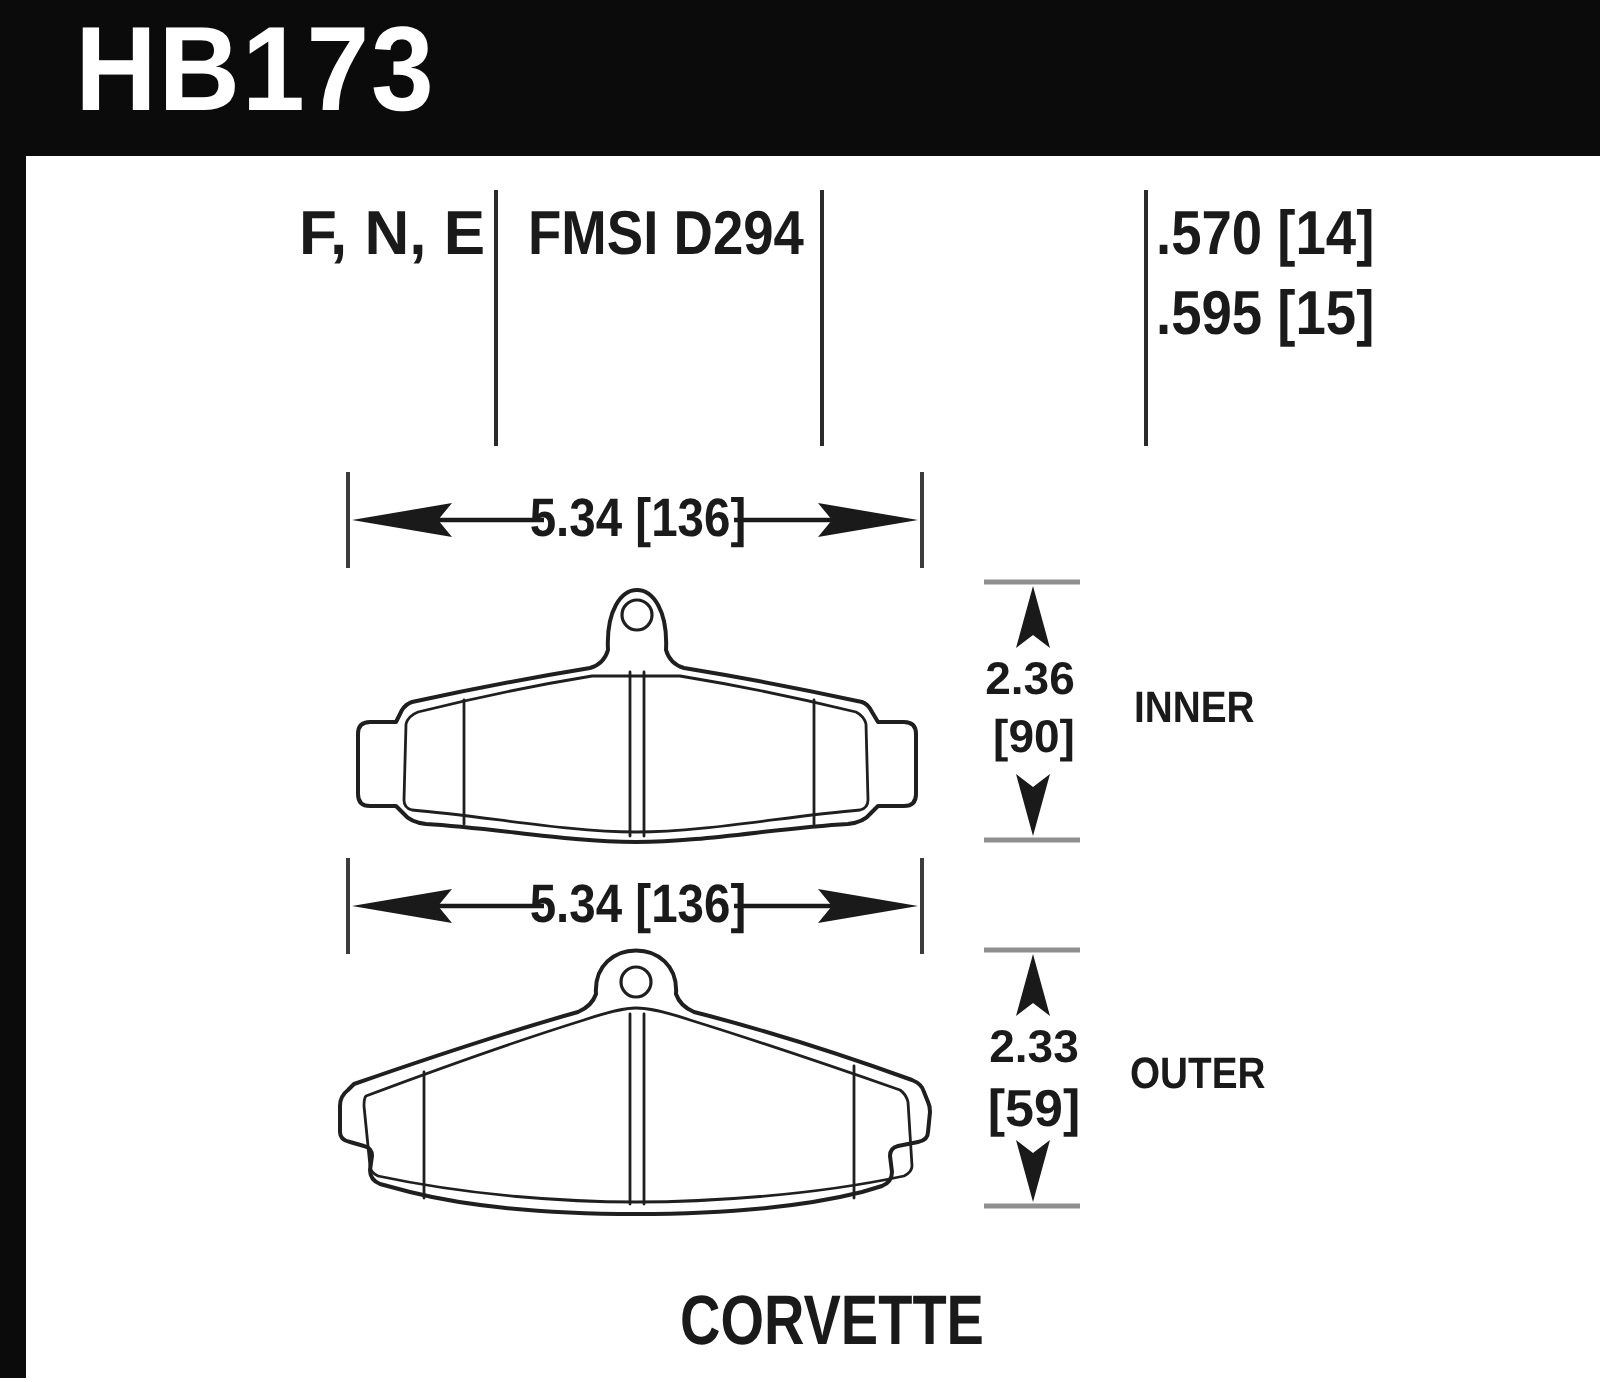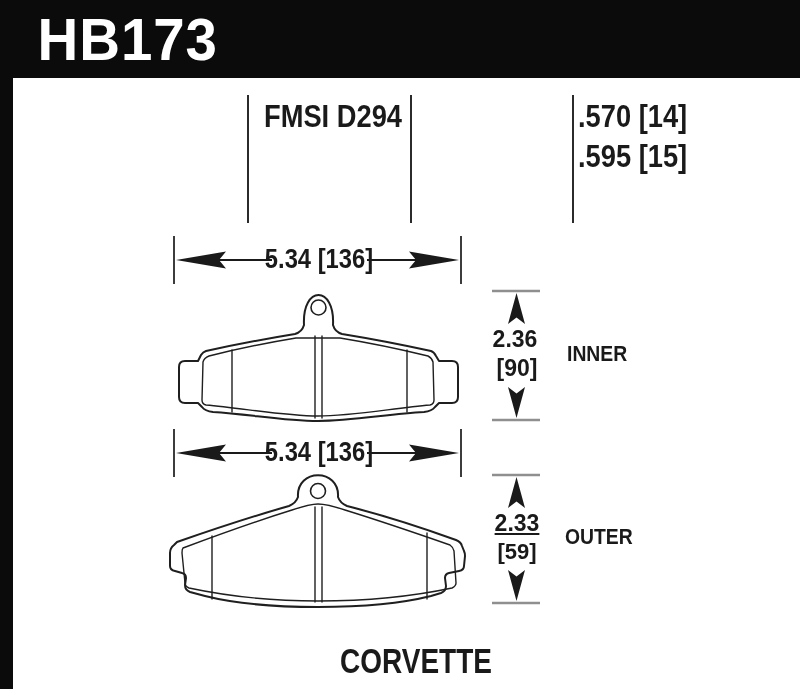--- a/index.html
+++ b/index.html
@@ -1,21 +1,21 @@
 <!DOCTYPE html>
 <html><head>
 <meta charset="utf-8">
 <style>
   html,body{margin:0;padding:0;}
   #stage{
     position:relative;width:800px;height:691px;background:#ffffff;overflow:hidden;
     font-family:"Liberation Sans",sans-serif;
   }
   .bar{position:absolute;background:#0b0b0b;}
-  #title-bar{left:0;top:0;width:800px;height:78px;display:flex;align-items:center;}
+  #title-bar{left:0;top:0;width:800px;height:78px;display:flex;align-items:flex-start;}
   #left-strip{left:0;top:0;width:13px;height:689px;}
   .lbl{
     position:absolute;font-weight:bold;color:#1a1a1a;white-space:nowrap;line-height:1.1;
   }
   .cond{transform:scaleX(0.88);}
   .cond-l{transform:scaleX(0.88);transform-origin:left center;}
   .ctr{text-align:center;}
   #part-number{
     color:#ffffff;font-size:60px;font-weight:bold;padding-left:40px;letter-spacing:1px;
     transform:scaleX(0.94);transform-origin:left center;
@@ -26,20 +26,21 @@
 </head>
 <body>
 
 <div id="stage">
 
   <div id="title-bar" class="bar">
     <div id="part-number">HB173</div>
   </div>
   <div id="left-strip" class="bar"></div>
 
+  <div class="lbl ctr" style="left:126px;top:100px;width:140px;font-size:31px;">F, N, E</div>
   <div class="divider" style="left:247px;"></div>
   <div class="lbl ctr cond" style="left:253px;top:100px;width:160px;font-size:31px;">FMSI D294</div>
   <div class="divider" style="left:410px;"></div>
   <div class="divider" style="left:572px;"></div>
   <div class="lbl cond-l" style="left:578px;top:100px;font-size:31px;">.570 [14]</div>
   <div class="lbl cond-l" style="left:578px;top:140px;font-size:31px;">.595 [15]</div>
 
   <svg width="800" height="691" viewBox="0 0 800 691">
 
     <g stroke="#3c3c3c" stroke-width="2">
@@ -138,19 +139,19 @@
       <polygon points="516.5,601 508,570 516.5,576.5 525,570"></polygon>
     </g>
   </svg>
 
   <div class="lbl ctr cond" style="left:239px;top:245px;width:160px;font-size:27px;">5.34 [136]</div>
   <div class="lbl ctr" style="left:475px;top:327px;width:80px;font-size:23px;">2.36</div>
   <div class="lbl ctr" style="left:477px;top:356px;width:80px;font-size:23px;">[90]</div>
   <div class="lbl cond-l" style="left:567px;top:342px;font-size:22px;">INNER</div>
 
   <div class="lbl ctr cond" style="left:239px;top:438px;width:160px;font-size:27px;">5.34 [136]</div>
-  <div class="lbl ctr" style="left:477px;top:511px;width:80px;font-size:23px;text-decoration:underline;">2.33</div>
-  <div class="lbl ctr" style="left:477px;top:540px;width:80px;font-size:22px;">[59]</div>
+  <div class="lbl ctr" style="left:477px;top:511px;width:80px;font-size:23px;">2.33</div>
+  <div class="lbl ctr" style="left:477px;top:540px;width:80px;font-size:26px;">[59]</div>
   <div class="lbl cond-l" style="left:565px;top:525px;font-size:22px;">OUTER</div>
 
   <div class="lbl ctr" style="left:316px;top:642px;width:200px;font-size:35px;transform:scaleX(0.8);">CORVETTE</div>
 
 </div>
 
 </body></html>

